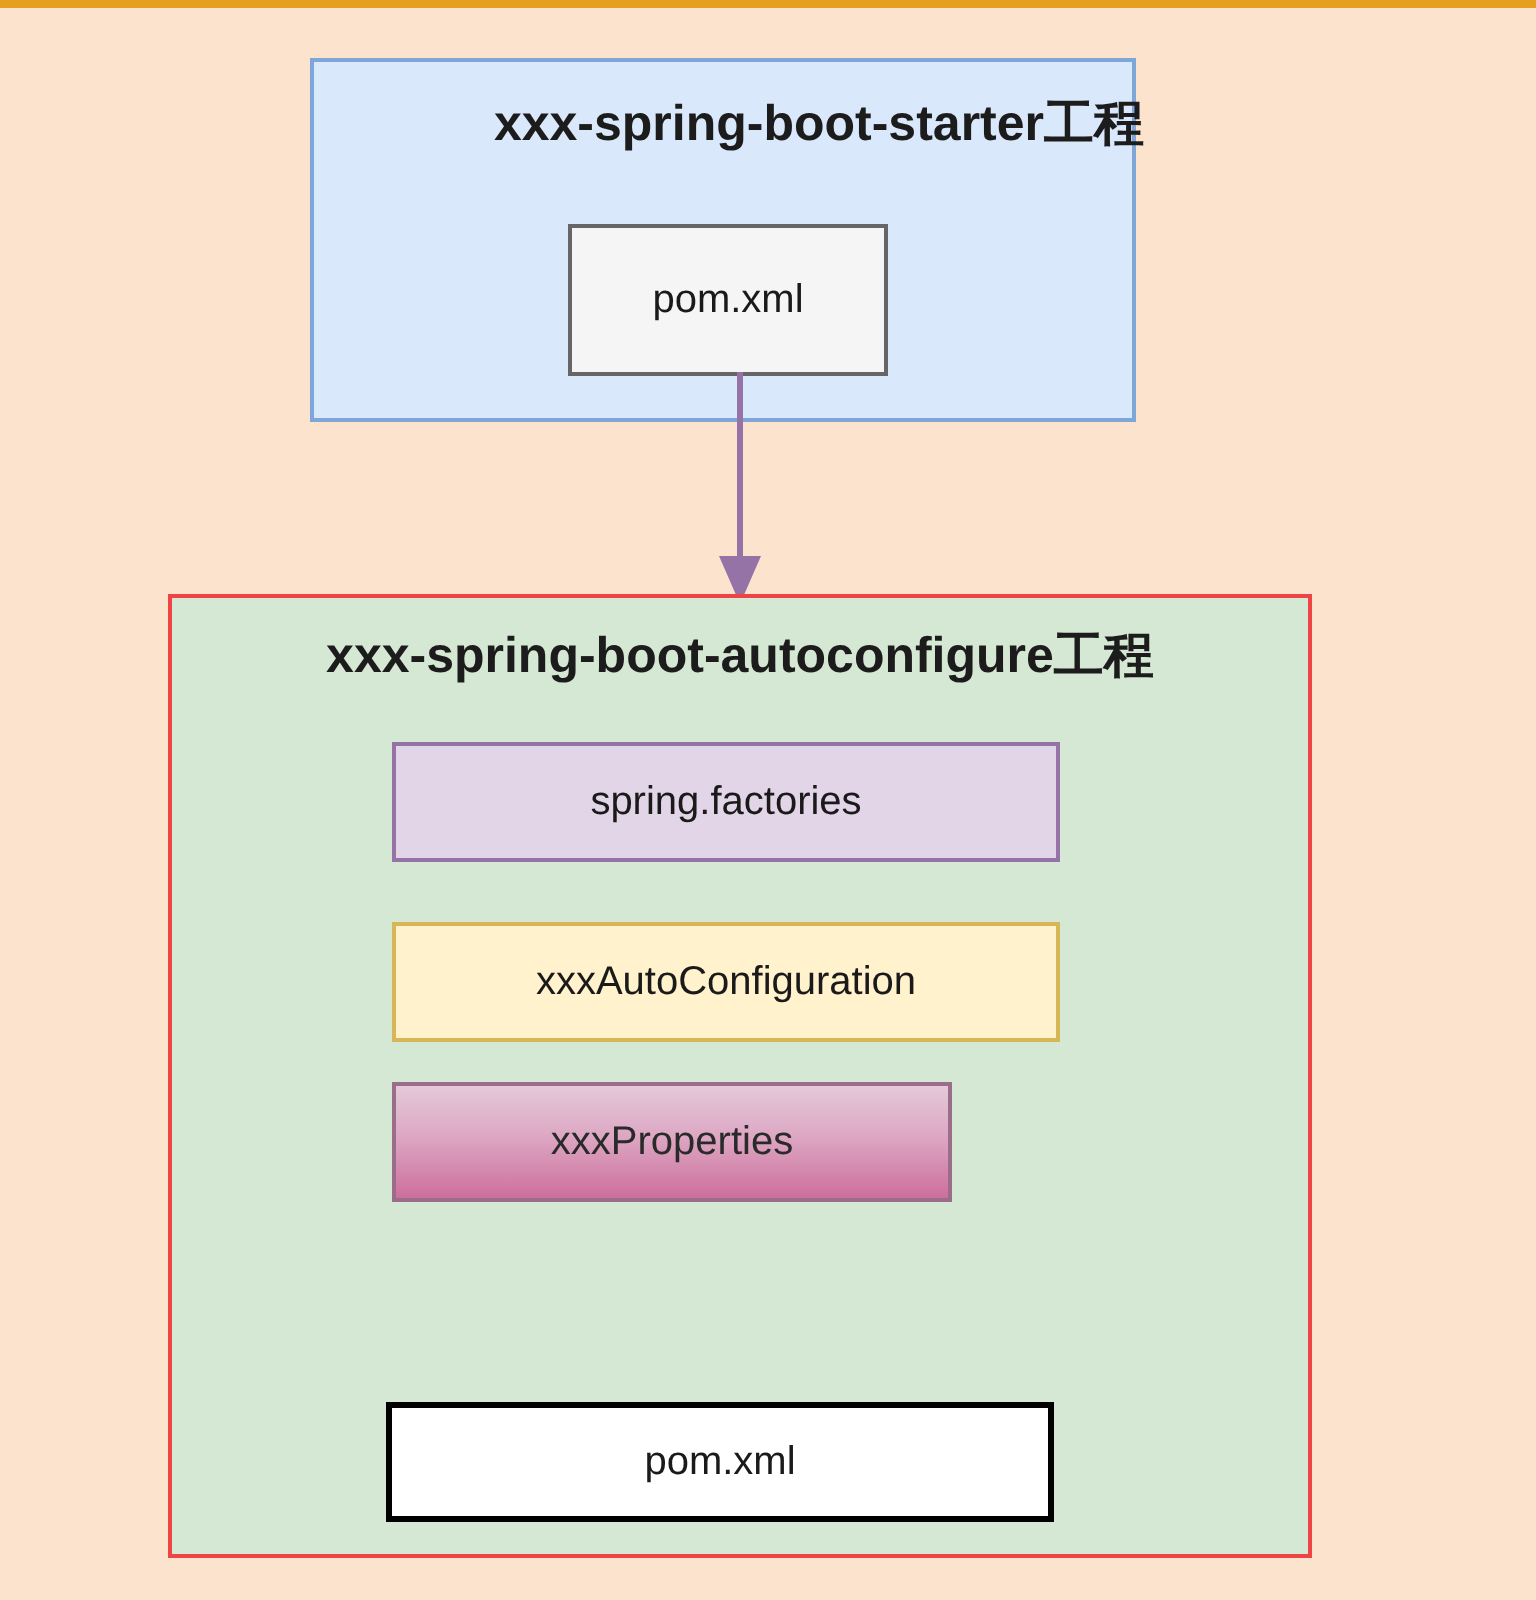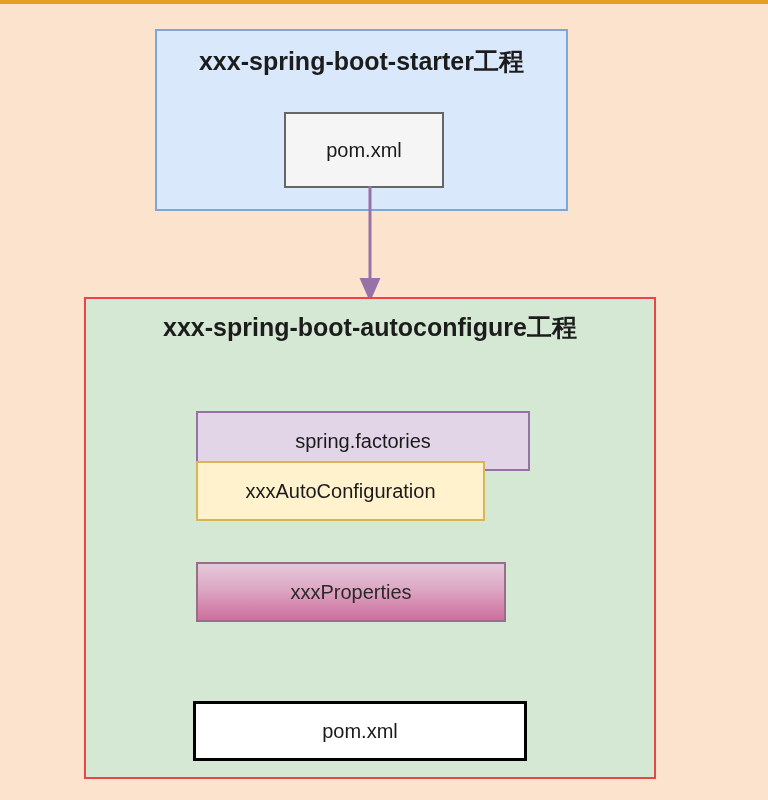--- a/index.html
+++ b/index.html
@@ -47,20 +47,21 @@
     position: absolute;
     left: 0;
     top: 14px;
     width: 100%;
     text-align: center;
     font-size: 25px;
     font-weight: bold;
     color: #1c1c1c;
     letter-spacing: 0px;
     white-space: nowrap;
+    padding-left: 48px;
   }
 
   
   #starter-pom {
     position: absolute;
     left: 284px;
     top: 112px;
     width: 160px;
     height: 76px;
     background: #f5f5f5;
@@ -118,41 +119,39 @@
     white-space: nowrap;
   }
 
   #node-spring-factories {
     left: 196px;
     top: 371px;
     width: 334px;
     height: 60px;
     background: #e1d5e7;
     border: 2px solid #9673a6;
-    margin-top: 40px;
   }
 
   #node-autoconfiguration {
     left: 196px;
     top: 461px;
-    width: 289px;
+    width: 334px;
     height: 60px;
     background: #fff2cc;
     border: 2px solid #d6b656;
   }
 
   #node-properties {
     left: 196px;
     top: 541px;
-    width: 310px;
+    width: 280px;
     height: 60px;
     background: linear-gradient(to bottom, #e4c9da 0%, #dda7c3 45%, #cd6f9d 100%);
     border: 2px solid #9a6d8a;
     color: #2a2a2a;
-    margin-top: 21px;
   }
 
   #node-other-classes {
     left: 193px;
     top: 621px;
     width: 334px;
     height: 60px;
     background: linear-gradient(to bottom, #d6e2f7 0%, #bcd0ef 45%, #8fadd9 100%);
     border: 2px solid #7390b8;
     color: #2a2a2a;

